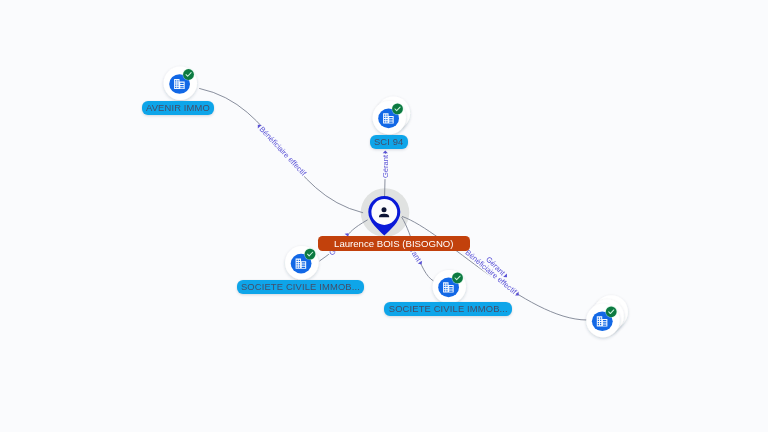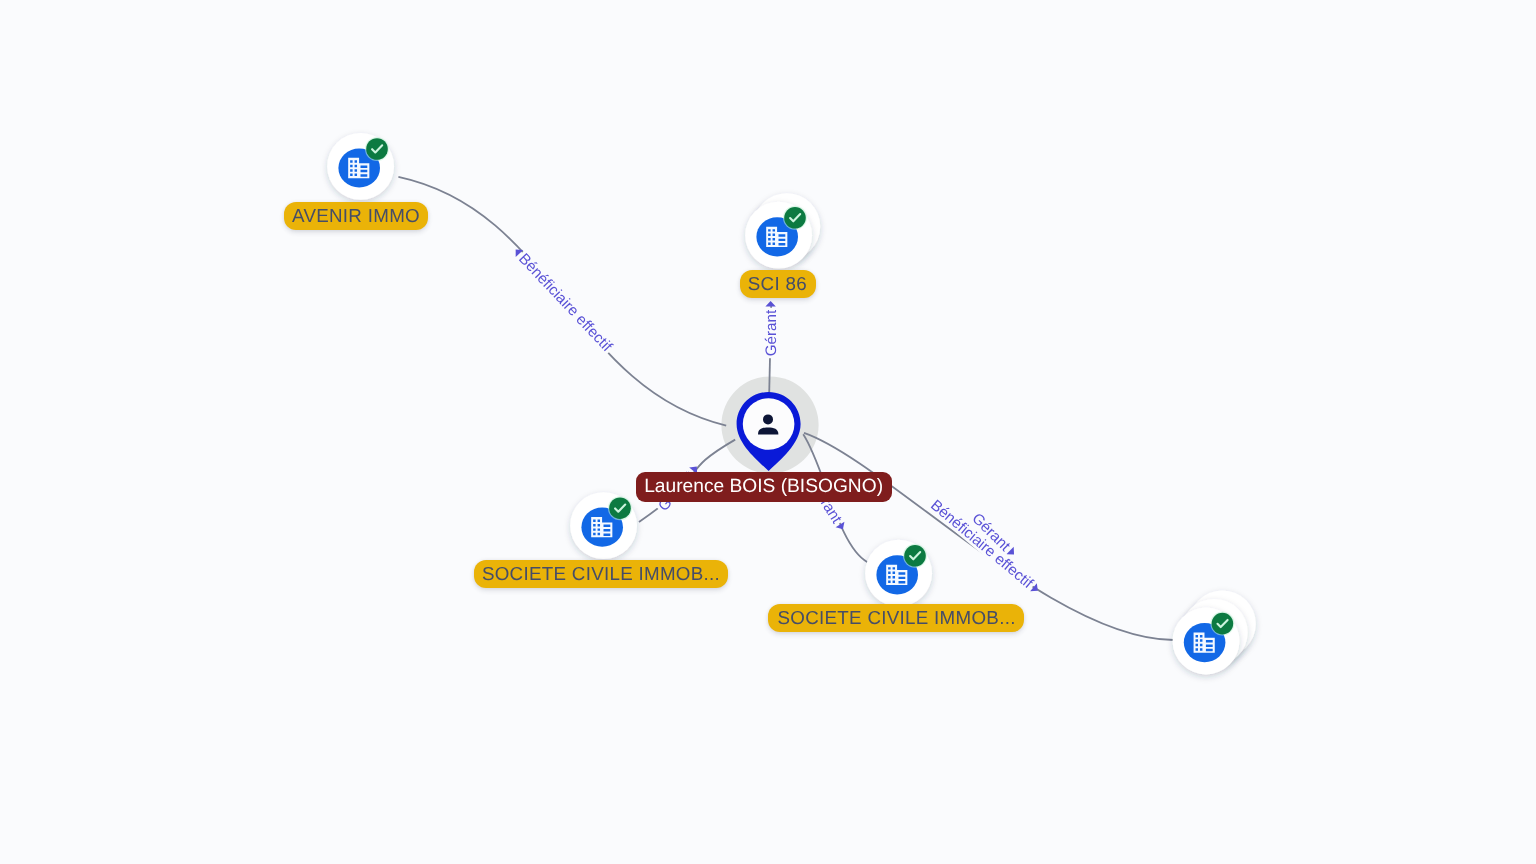--- a/index.html
+++ b/index.html
@@ -2,29 +2,29 @@
 <html><head>
 <meta charset="utf-8">
 <style>
   html,body{margin:0;padding:0;}
   body{width:768px;height:432px;overflow:hidden;background:#fafbfd;
        font-family:"Liberation Sans",sans-serif;}
   #graph{position:relative;width:768px;height:432px;background:#fafbfd;}
   #labels{position:absolute;left:0;top:0;width:768px;height:432px;-webkit-font-smoothing:antialiased;opacity:0.999;}
   #scene{position:absolute;left:0;top:0;width:768px;height:432px;opacity:0.999;}
   .node-label{
-    position:absolute;white-space:nowrap;background:#eab308;border-radius:6px;
+    position:absolute;white-space:nowrap;background:#0ea5e9;border-radius:6px;
     color:#454d68;font-size:9.4px;letter-spacing:0.15px;line-height:14px;
     height:14px;padding:0 4.4px;
     box-shadow:0 1.2px 2.6px rgba(40,50,80,.14), 0 0 2px rgba(40,50,80,.07);
   }
   .center-label{
-    position:absolute;white-space:nowrap;background:#7f1d1d;border-radius:4.5px;
+    position:absolute;white-space:nowrap;background:#c2410c;border-radius:4.5px;
     color:#fff;font-size:9.6px;letter-spacing:0px;line-height:15px;height:15px;
-    padding:0 4px;
+    padding:0 16px;
   }
 </style>
 </head>
 <body>
 
 <div id="graph">
   <svg id="scene" width="768" height="432" viewBox="0 0 768 432">
       <defs>
         <filter id="nodeShadow" x="-60%" y="-60%" width="220%" height="220%">
           <feDropShadow dx="0" dy="1.2" stdDeviation="1.5" flood-color="#2a3150" flood-opacity="0.20"></feDropShadow>
@@ -153,18 +153,18 @@
      C 368.3,203.152 375.452,196 384.3,196 Z" fill="#0a1ad8"></path>
           <circle cx="384.3" cy="212" r="12.9" fill="#fcfcfd"></circle>
           <circle cx="384" cy="209.7" r="2.5" fill="#0d1536"></circle>
           <path d="M 379,217.3 C 379,214.3 381.1,213.8 384,213.8
                C 386.90000000000003,213.8 389.2,214.3 389.2,217.3 Z" fill="#0d1536"></path>
         </g>
       </g>
     </svg>
   <div id="labels">
       <div class="node-label" style="top: 101.3px; left: 141.617px;">AVENIR IMMO</div>
-      <div class="node-label" style="top: 134.9px; left: 369.528px;">SCI 86</div>
+      <div class="node-label" style="top: 134.9px; left: 369.528px;">SCI 94</div>
       <div class="node-label" style="top: 279.6px; left: 236.555px;">SOCIETE CIVILE IMMOB...</div>
       <div class="node-label" style="top: 301.6px; left: 384.355px;">SOCIETE CIVILE IMMOB...</div>
       <div class="center-label" style="top: 235.8px; left: 318.081px;">Laurence BOIS (BISOGNO)</div>
     </div>
 </div>
 
 </body></html>

